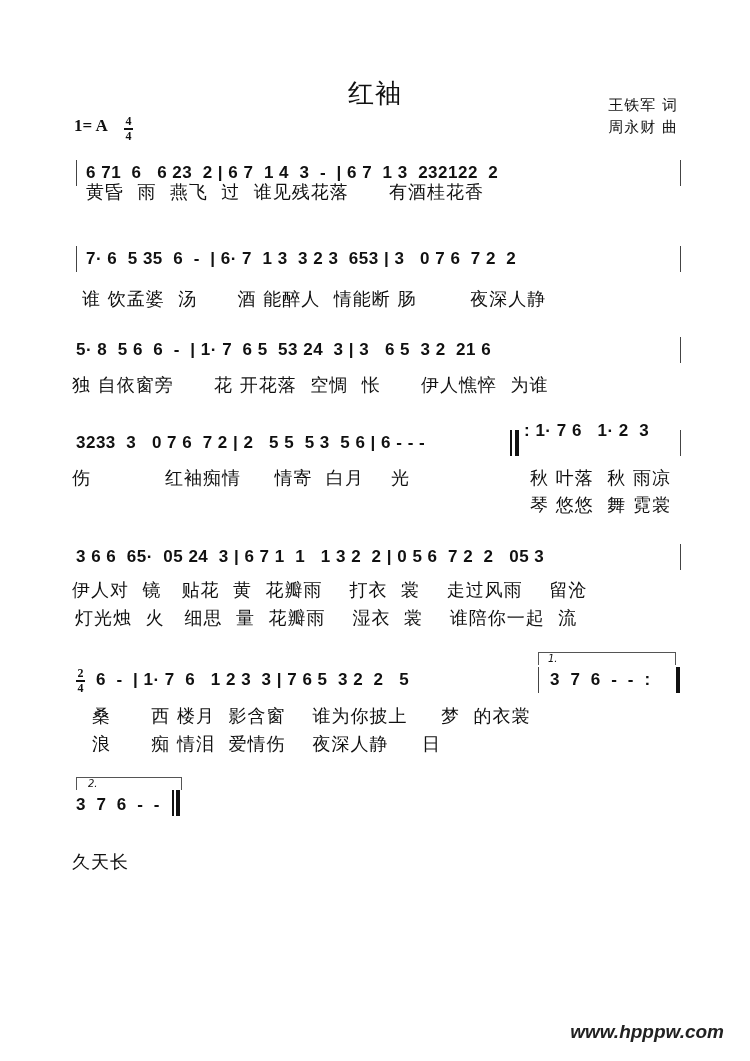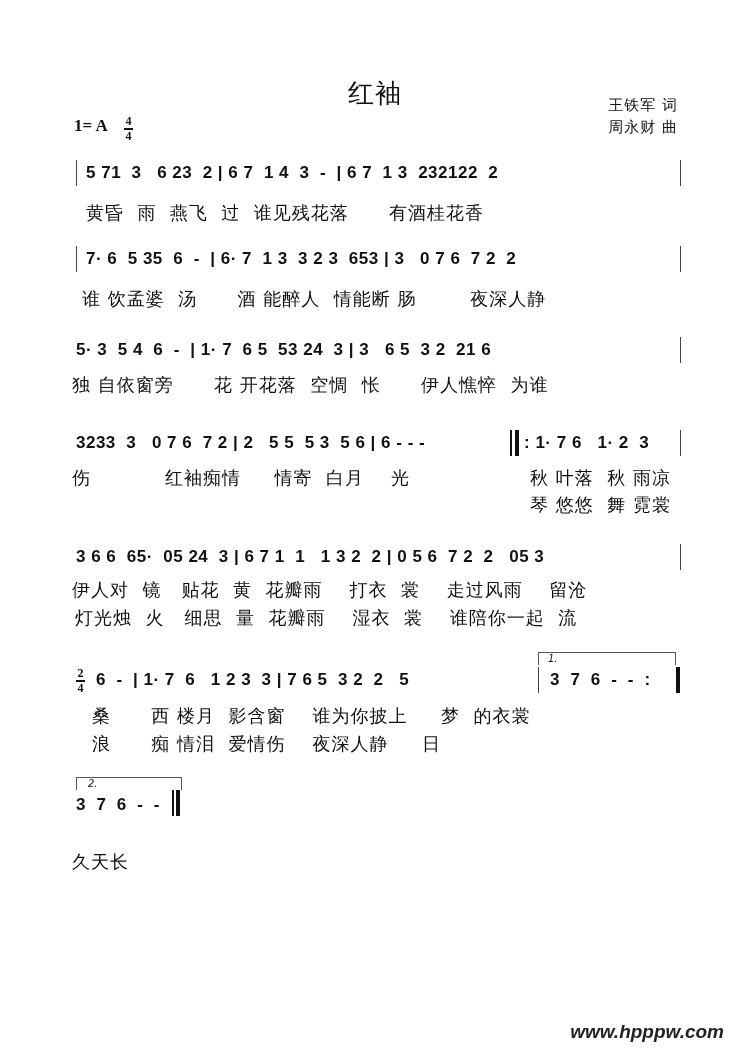--- a/index.html
+++ b/index.html
@@ -27,37 +27,37 @@
 <div class="abs key">
   <span>1= A</span>
 </div>
 <div class="frac" style="left:124px; top:116px;">
   <span>4</span>
   <span class="bar"></span>
   <span>4</span>
 </div>
 
 <div class="barline" style="left:76px; top:160px;"></div>
-<div class="notes" style="left:86px; top:163px;">5 71  3   6 23  2 | 6 7  1 4  3  -  | 6 7  1 3  232122  2</div>
+<div class="notes" style="left:86px; top:163px;">6 71  6   6 23  2 | 6 7  1 4  3  -  | 6 7  1 3  232122  2</div>
 <div class="barline" style="left:680px; top:160px;"></div>
-<div class="lyric" style="left:86px; top:201px;">黄昏  雨  燕飞  过  谁见残花落      有酒桂花香</div>
+<div class="lyric" style="left:86px; top:180px;">黄昏  雨  燕飞  过  谁见残花落      有酒桂花香</div>
 
 <div class="barline" style="left:76px; top:246px;"></div>
 <div class="notes" style="left:86px; top:249px;">7· 6  5 35  6  -  | 6· 7  1 3  3 2 3  653 | 3   0 7 6  7 2  2</div>
 <div class="barline" style="left:680px; top:246px;"></div>
 <div class="lyric" style="left:82px; top:287px;">谁 饮孟婆  汤      酒 能醉人  情能断 肠        夜深人静</div>
 
-<div class="notes" style="left:76px; top:340px;">5· 3  5 4  6  -  | 1· 7  6 5  53 24  3 | 3   6 5  3 2  21 6</div>
+<div class="notes" style="left:76px; top:340px;">5· 8  5 6  6  -  | 1· 7  6 5  53 24  3 | 3   6 5  3 2  21 6</div>
 <div class="barline" style="left:680px; top:337px;"></div>
 <div class="lyric" style="left:72px; top:373px;">独 自依窗旁      花 开花落  空惆  怅      伊人憔悴  为谁</div>
 
 <div class="notes" style="left:76px; top:433px;">3233  3   0 7 6  7 2 | 2   5 5  5 3  5 6 | 6 - - -</div>
 <div class="thick" style="left:510px; top:430px; width:2px;"></div>
 <div class="thick" style="left:515px; top:430px;"></div>
-<div class="notes" style="left:524px; top:433px;text-align:right;">: <span>1· 7 6   1· 2  3</span></div>
+<div class="notes" style="left:524px; top:421px;text-align:right;">: <span>1· 7 6   1· 2  3</span></div>
 <div class="barline" style="left:680px; top:430px;"></div>
 <div class="lyric" style="left:72px; top:466px;">伤           红袖痴情     情寄  白月    光</div>
 <div class="lyric" style="left:530px; top:466px;">秋 叶落  秋 雨凉</div>
 <div class="lyric" style="left:530px; top:493px;">琴 悠悠  舞 霓裳</div>
 
 <div class="notes" style="left:76px; top:547px;text-align:center;">3 6 6  65·  05 24  3 | 6 7 1  1   1 3 2  2 | 0 5 6  7 2  2   05 3</div>
 <div class="barline" style="left:680px; top:544px;"></div>
 <div class="lyric" style="left:72px; top:578px;">伊人对  镜   贴花  黄  花瓣雨    打衣  裳    走过风雨    留沧</div>
 <div class="lyric" style="left:75px; top:606px;">灯光烛  火   细思  量  花瓣雨    湿衣  裳    谁陪你一起  流</div>
 

